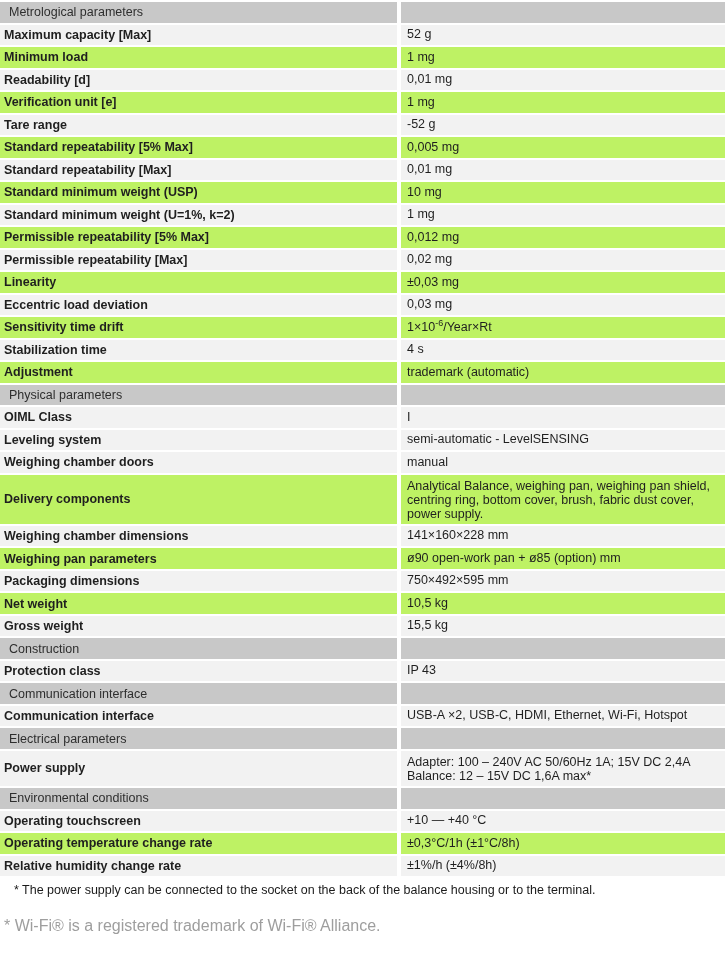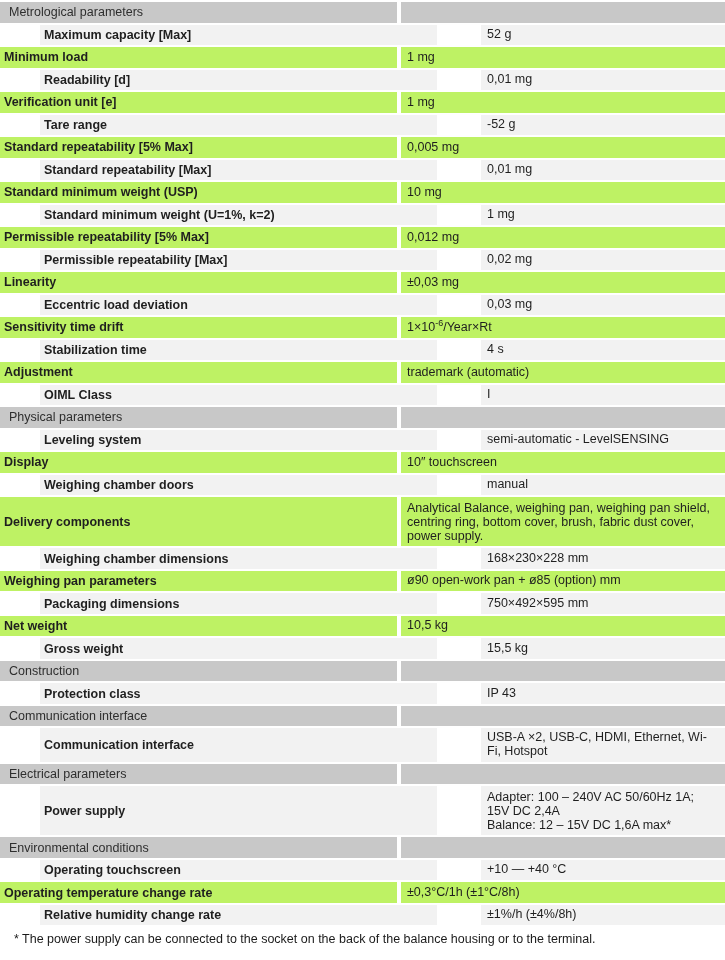--- a/index.html
+++ b/index.html
@@ -43,21 +43,21 @@
   }
   .value-cell.vcenter { display: flex; align-items: center; padding-top: 2px; }
 
   .section-row .cell {
     background: #c8c8c8;
     font-weight: 400;
     color: #2e2e2e;
   }
   .section-row .label-cell { padding-left: 9px; font-weight: 400; }
 
-  .data-row.shade .cell { background: #f2f2f2; margin-left: 40px; }
+  .data-row.shade .cell { background: #f2f2f2; }
   .data-row.plain .cell { background: #bef264; }
 
   .value-line { line-height: 14px; }
 
   sup {
     font-size: 9px;
     line-height: 0;
     vertical-align: baseline;
     position: relative;
     top: -4.5px;
@@ -147,47 +147,43 @@
         </div>
       </div>
       <div class="row data-row shade">
         <div class="cell label-cell">Stabilization time</div>
         <div class="cell value-cell vcenter">4 s</div>
       </div>
       <div class="row data-row plain">
         <div class="cell label-cell">Adjustment</div>
         <div class="cell value-cell vcenter">trademark (automatic)</div>
       </div>
+      <div class="row section-row">
+        <div class="cell label-cell">Physical parameters</div>
+        <div class="cell value-cell vcenter"></div>
+      </div>
       <div class="row data-row shade">
         <div class="cell label-cell">OIML Class</div>
         <div class="cell value-cell vcenter">I</div>
       </div>
-      <div class="row section-row">
-        <div class="cell label-cell">Physical parameters</div>
-        <div class="cell value-cell vcenter"></div>
-      </div>
       <div class="row data-row shade">
         <div class="cell label-cell">Leveling system</div>
         <div class="cell value-cell vcenter">semi-automatic - LevelSENSING</div>
       </div>
-      <div class="row data-row plain">
-        <div class="cell label-cell">Display</div>
-        <div class="cell value-cell vcenter">10″ touchscreen</div>
-      </div>
       <div class="row data-row shade">
         <div class="cell label-cell">Weighing chamber doors</div>
         <div class="cell value-cell vcenter">manual</div>
       </div>
       <div class="row data-row plain">
         <div class="cell label-cell">Delivery components</div>
         <div class="cell value-cell">Analytical Balance, weighing pan, weighing pan shield, centring ring, bottom cover, brush, fabric dust cover, power supply.</div>
       </div>
       <div class="row data-row shade">
         <div class="cell label-cell">Weighing chamber dimensions</div>
-        <div class="cell value-cell vcenter">168×230×228 mm</div>
+        <div class="cell value-cell vcenter">141×160×228 mm</div>
       </div>
       <div class="row data-row plain">
         <div class="cell label-cell">Weighing pan parameters</div>
         <div class="cell value-cell vcenter">ø90 open-work pan + ø85 (option) mm</div>
       </div>
       <div class="row data-row shade">
         <div class="cell label-cell">Packaging dimensions</div>
         <div class="cell value-cell vcenter">750×492×595 mm</div>
       </div>
       <div class="row data-row plain">

